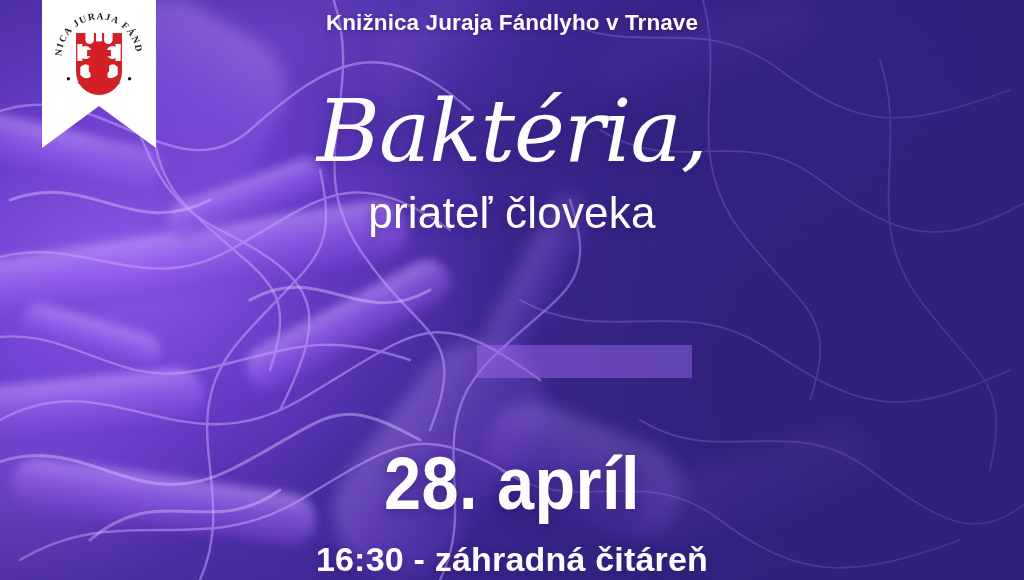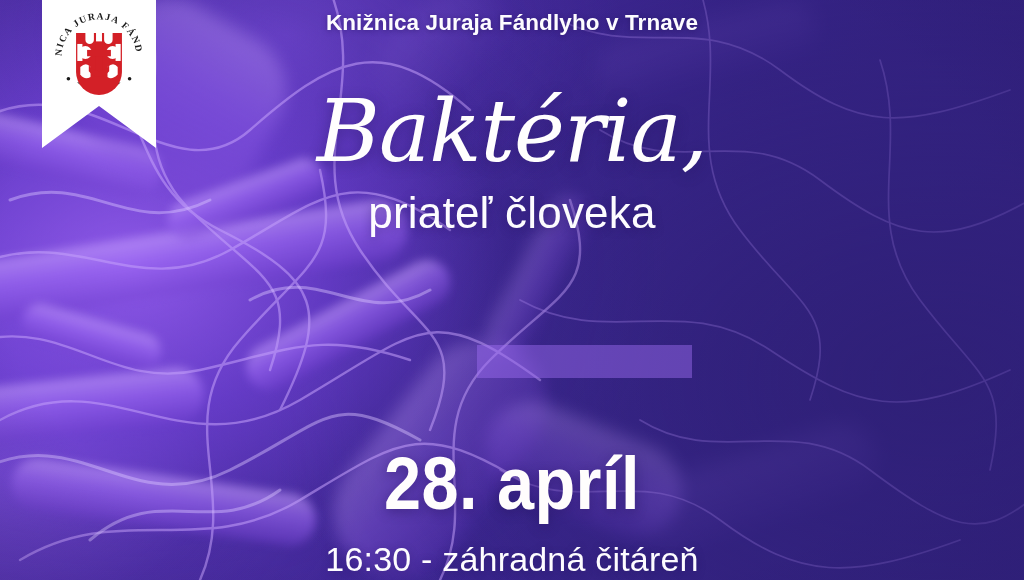--- a/index.html
+++ b/index.html
@@ -178,21 +178,21 @@
     letter-spacing: 0.5px;
     transform: scaleX(0.90);
     text-shadow: 0 3px 12px rgba(35,18,90,0.45);
   }
 
   #event-detail {
     position: absolute;
     left: 0; right: 0;
     top: 541px;
     font-size: 34px;
-    font-weight: 400;
+    font-weight: 700;
     line-height: 1.1;
     color: #fdfcff;
     letter-spacing: 0.2px;
     text-shadow: 0 2px 9px rgba(35,18,90,0.42);
   }
 </style>
 </head>
 <body>
 
 <div id="poster">

